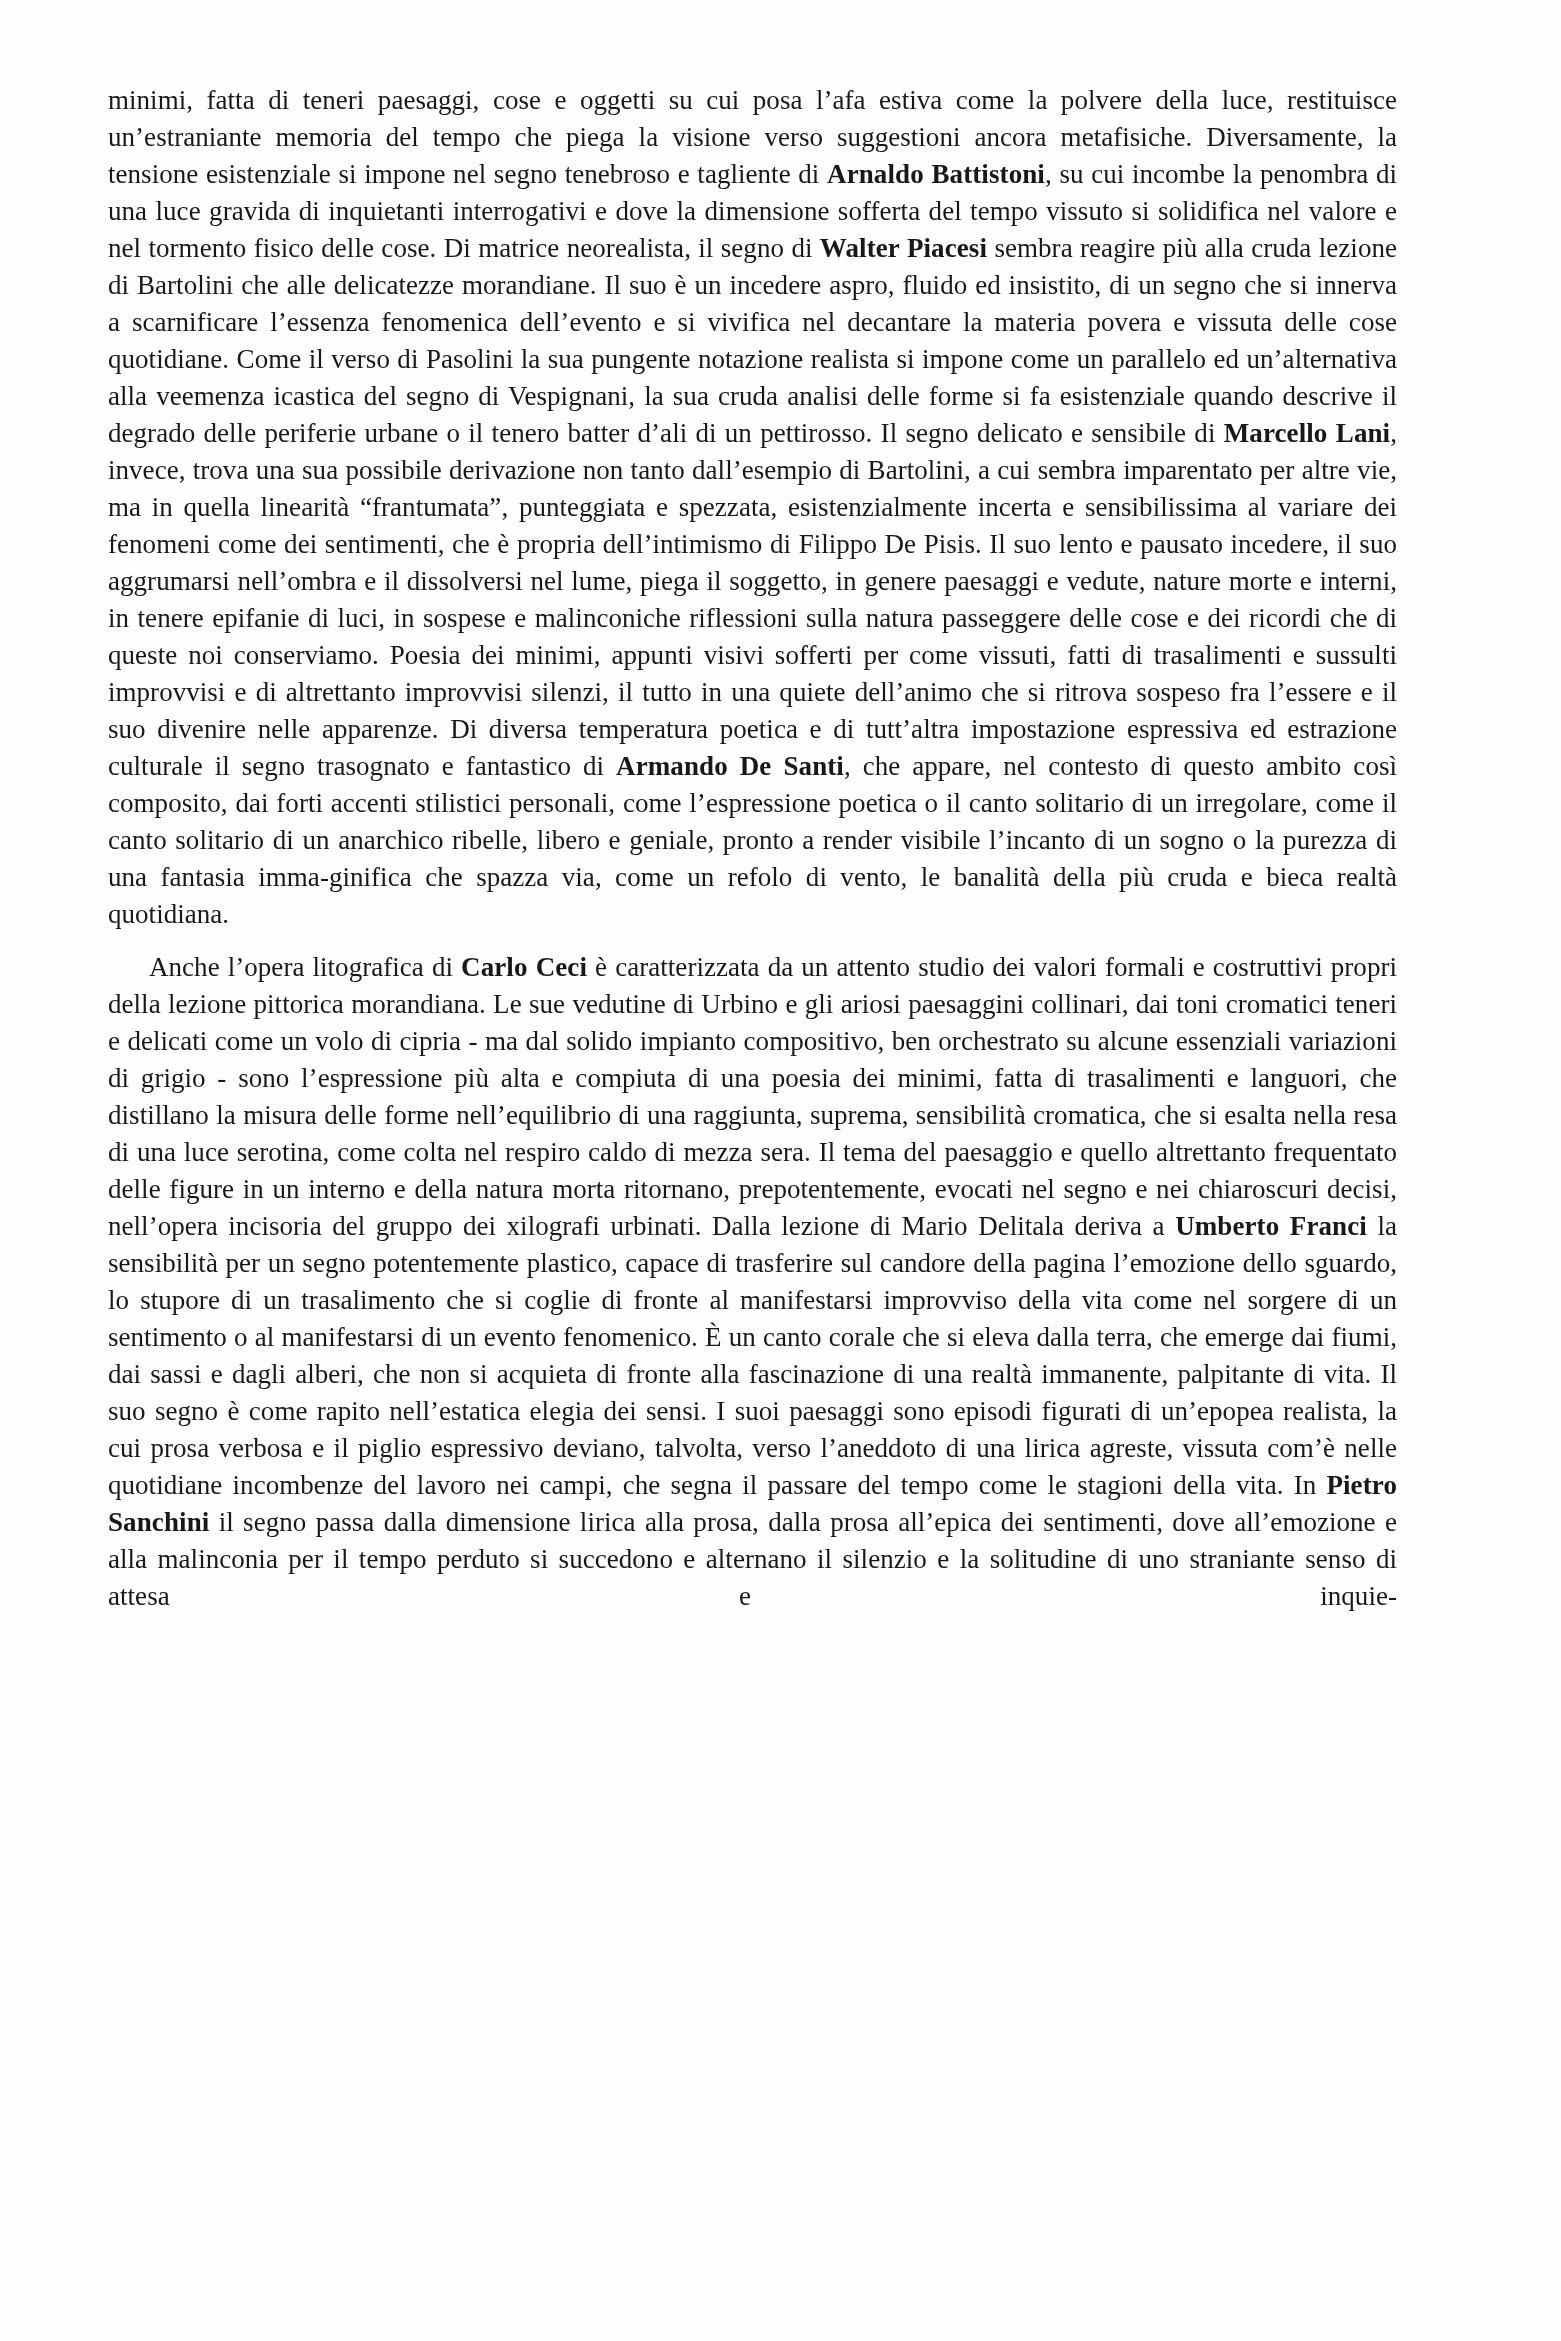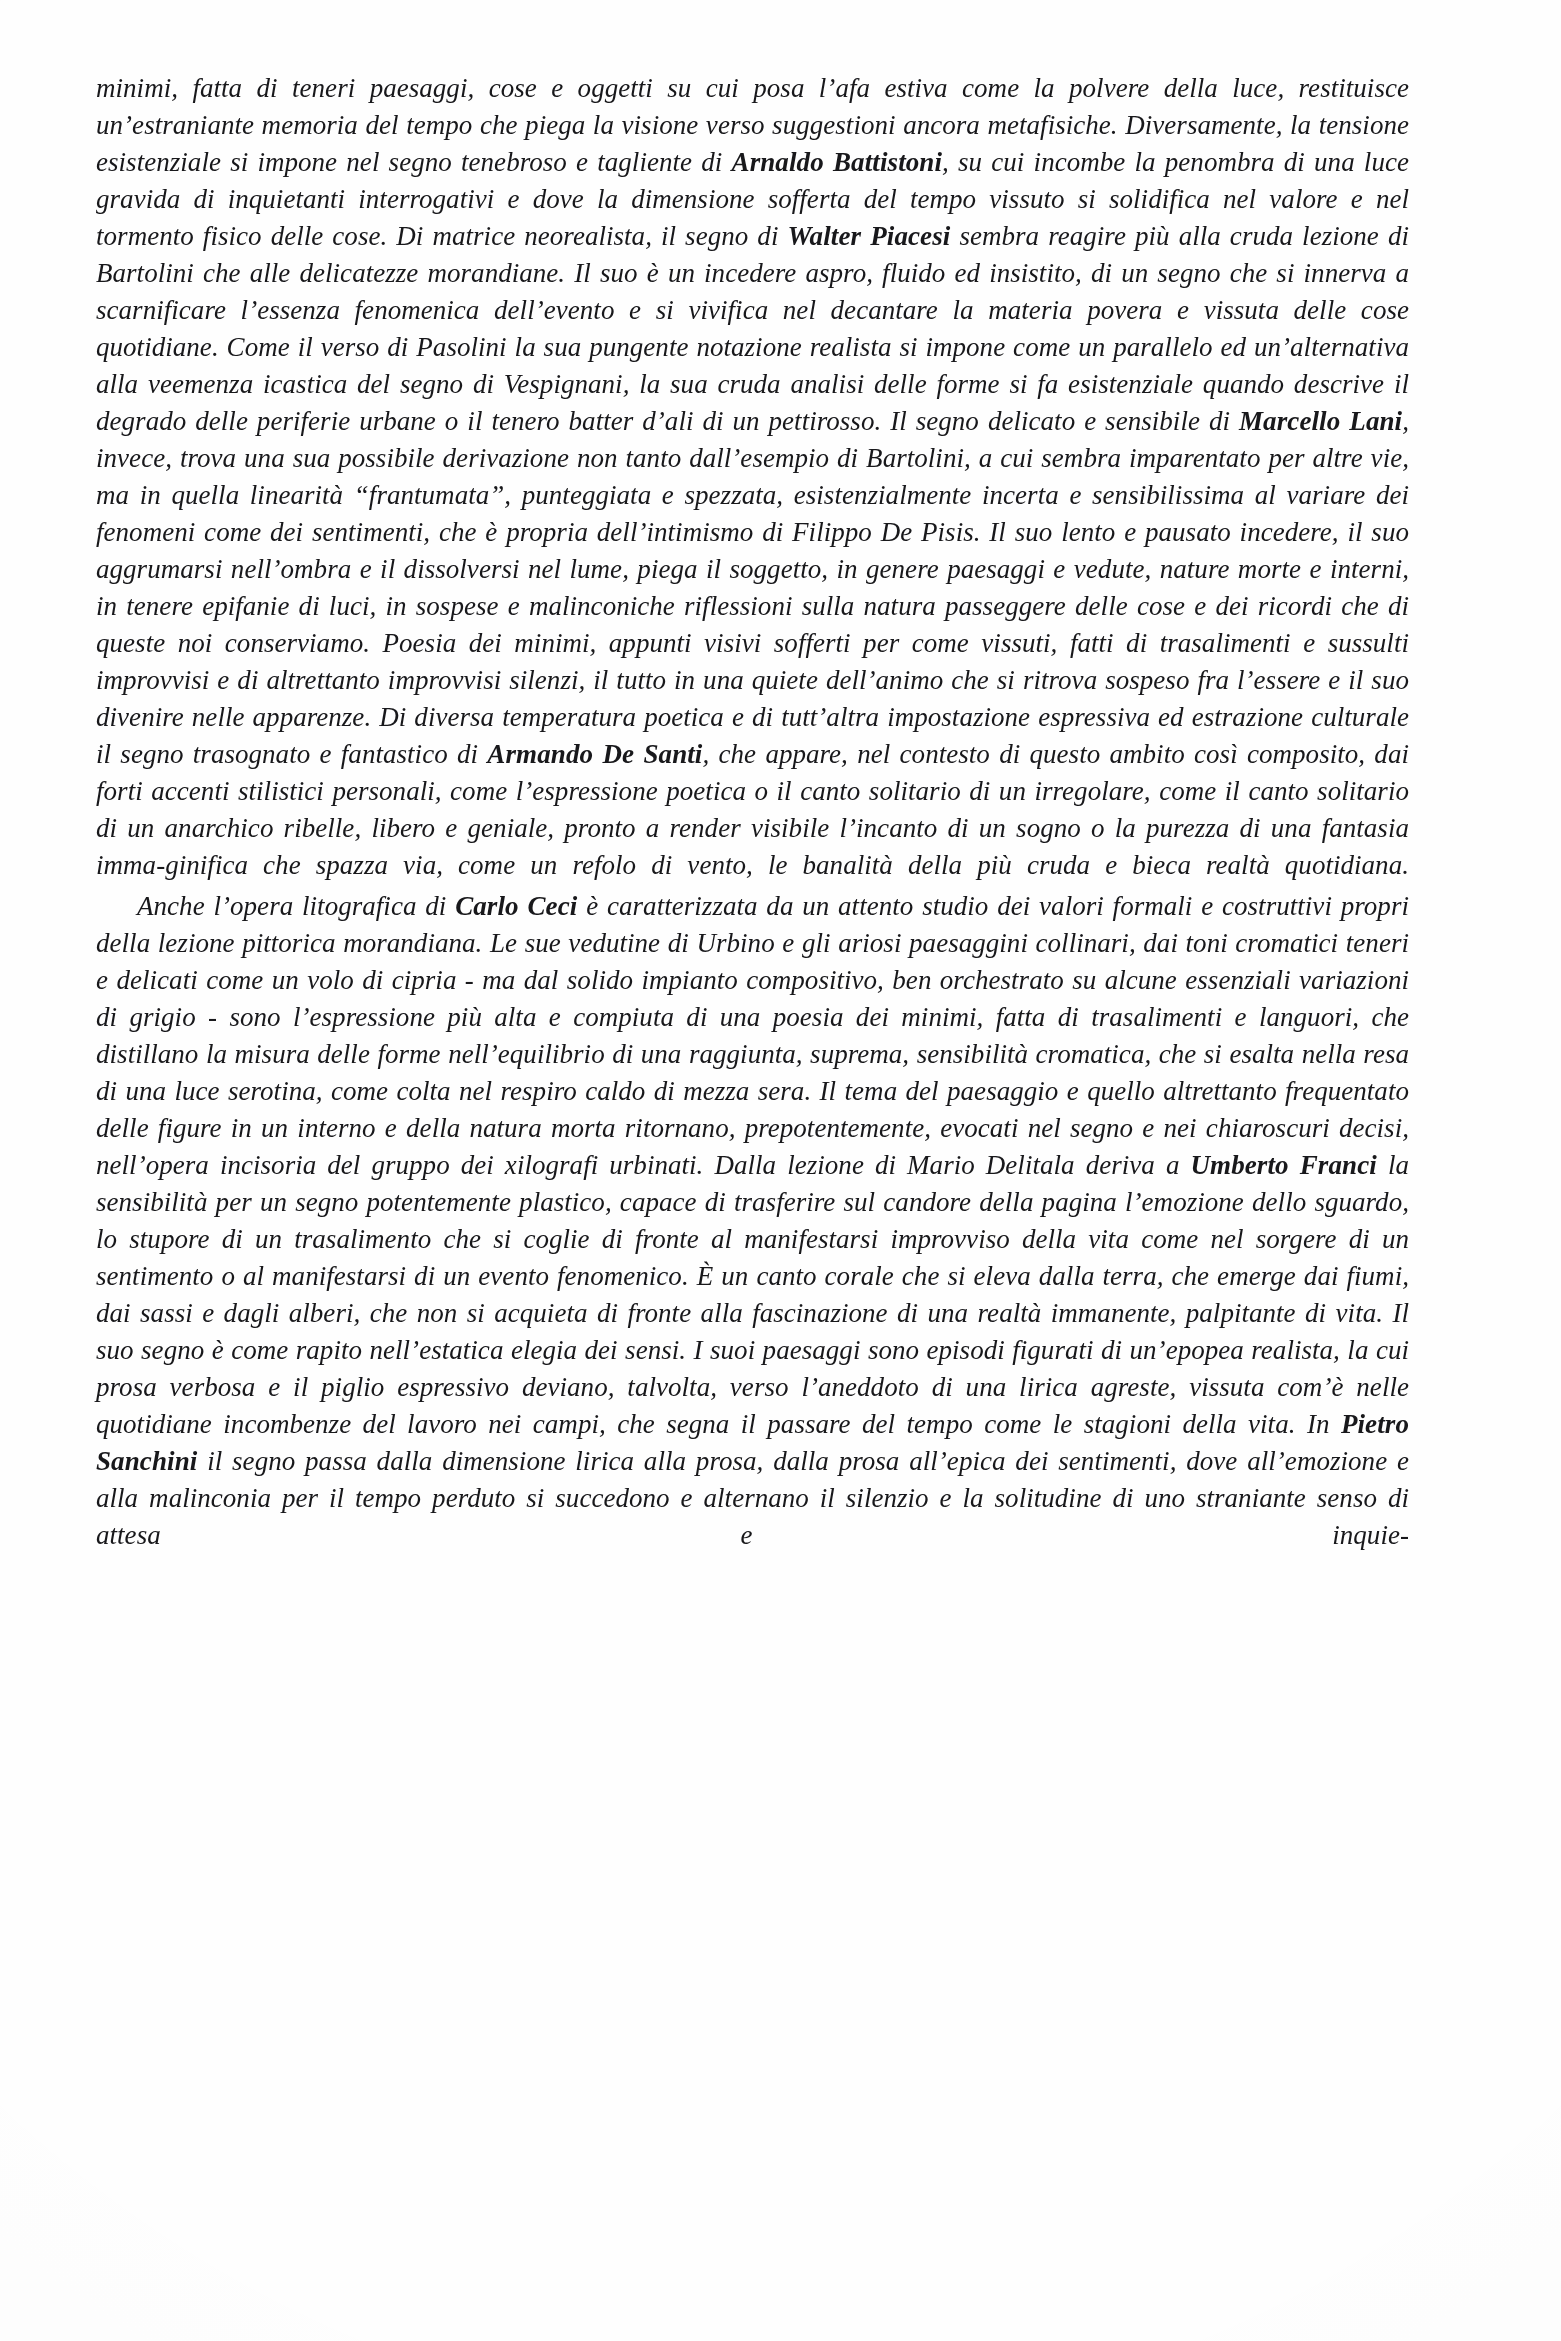--- a/index.html
+++ b/index.html
@@ -34,30 +34,29 @@
   }
 
   #text-column {
     position: absolute;
     left: 92px;
     top: 66px;
     width: 1321px;
   }
 
   p.body-par {
-    margin: 4px;
+    margin: 16px;
     padding: 0;
     text-align: justify;
     text-justify: inter-word;
     font-size: 27px;
     line-height: 37px;
     letter-spacing: 0.04px;
     word-spacing: 0.4px;
     color: #18181b;
-    font-style: italic;
     -webkit-font-smoothing: antialiased;
   }
 
   p.body-par.indented {
     text-indent: 41px;
   }
 
   b.artist {
     font-weight: 700;
     letter-spacing: 0.1px;

